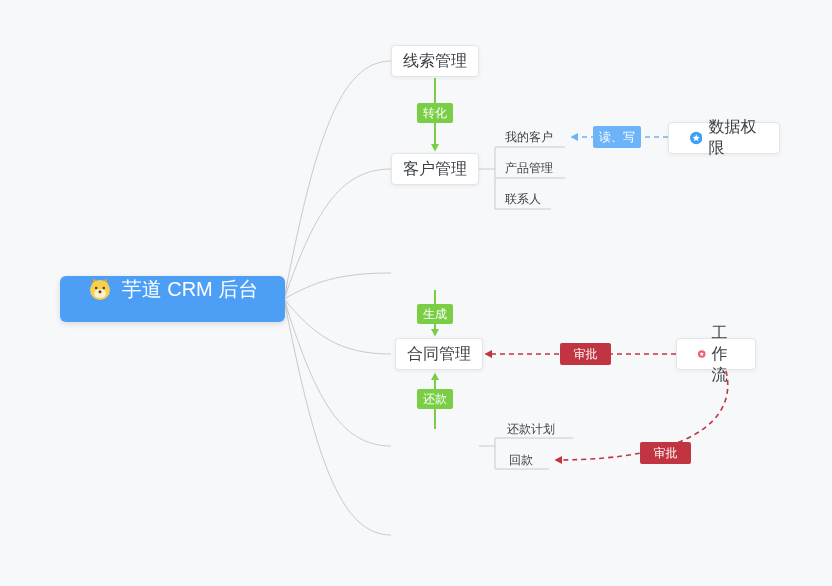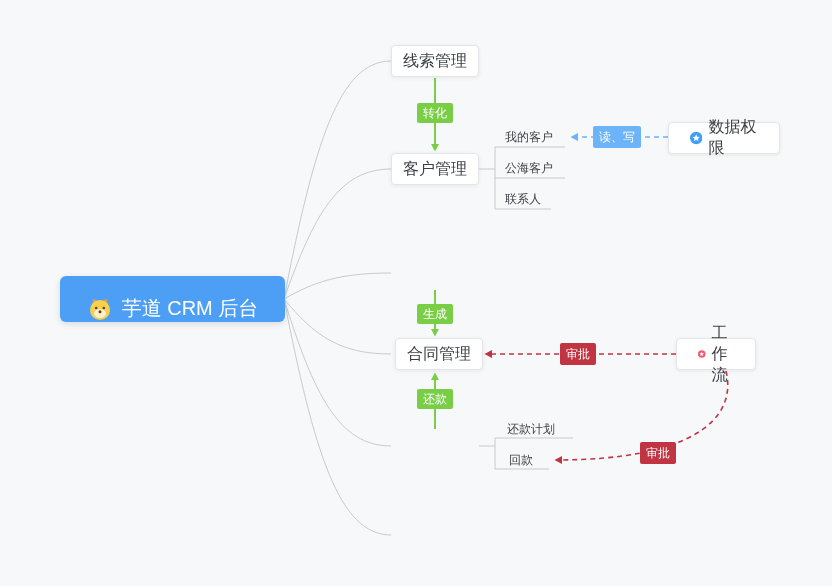--- a/index.html
+++ b/index.html
@@ -14,27 +14,27 @@
   .gray{fill:none;stroke:var(--line-gray);stroke-width:1;}
   .greenline{fill:none;stroke:var(--green);stroke-width:2;}
   .blueline{fill:none;stroke:var(--blue-label);stroke-width:1.6;stroke-dasharray:5 4;}
   .redline{fill:none;stroke:var(--red-badge);stroke-width:1.6;stroke-dasharray:5 4;}
   .node{position:absolute;background:var(--node-bg);border:1px solid var(--node-border);
         border-radius:4px;box-shadow:0 1px 4px rgba(0,0,0,.07);display:flex;align-items:center;
         justify-content:center;font-size:16px;color:var(--node-text);box-sizing:border-box;}
   .branch{width:88px;height:32px;}
   .side{height:32px;gap:6px;padding:0 21px;}
   .root{position:absolute;left:60px;top:276px;width:225px;height:46px;background:var(--root-bg);
-        border-radius:6px;color:#fff;font-size:20px;display:flex;align-items:flex-end;
+        border-radius:6px;color:#fff;font-size:20px;display:flex;align-items:flex-start;
         justify-content:center;gap:9px;box-shadow:0 2px 6px rgba(0,0,0,.12);box-sizing:border-box;}
   .badge{position:absolute;color:#fff;font-size:12px;border-radius:2px;display:flex;
          align-items:center;justify-content:center;line-height:1;}
   .badge.green{width:36px;height:20px;background:var(--green);}
   .badge.blue{width:48px;height:22px;background:var(--blue-label);}
-  .badge.red{width:36px;height:22px;background:var(--red-badge);}
+  .badge.red{width:51px;height:22px;background:var(--red-badge);}
   .leaf{position:absolute;font-size:12px;color:var(--node-text);height:18px;line-height:18px;white-space:nowrap;}
 </style>
 </head>
 <body>
 
 <div class="stage">
 
   <svg class="wires" width="832" height="586" viewBox="0 0 832 586">
     <defs>
       <marker id="m-green" markerUnits="userSpaceOnUse" markerWidth="9" markerHeight="9" refX="6" refY="4" orient="auto">
@@ -85,21 +85,21 @@
     <span>线索管理</span>
   </div>
   <div class="node branch" style="left:391px;top:153px">
     <span>客户管理</span>
   </div>
   <div class="node branch" style="left:395px;top:338px">
     <span>合同管理</span>
   </div>
 
   <span class="leaf" style="left:505px;top:128px">我的客户</span>
-  <span class="leaf" style="left:505px;top:159px">公海客户</span>
+  <span class="leaf" style="left:505px;top:159px">产品管理</span>
   <span class="leaf" style="left:505px;top:190px">联系人</span>
 
   <span class="leaf" style="left:507px;top:420px">还款计划</span>
   <span class="leaf" style="left:509px;top:451px">回款</span>
 
   <div class="badge green" style="left:417px;top:103px">转化</div>
   <div class="badge green" style="left:417px;top:304px">生成</div>
   <div class="badge green" style="left:417px;top:389px">还款</div>
   <div class="badge blue" style="left:593px;top:126px">读、写</div>
   <div class="badge red" style="left:560px;top:343px">审批</div>

